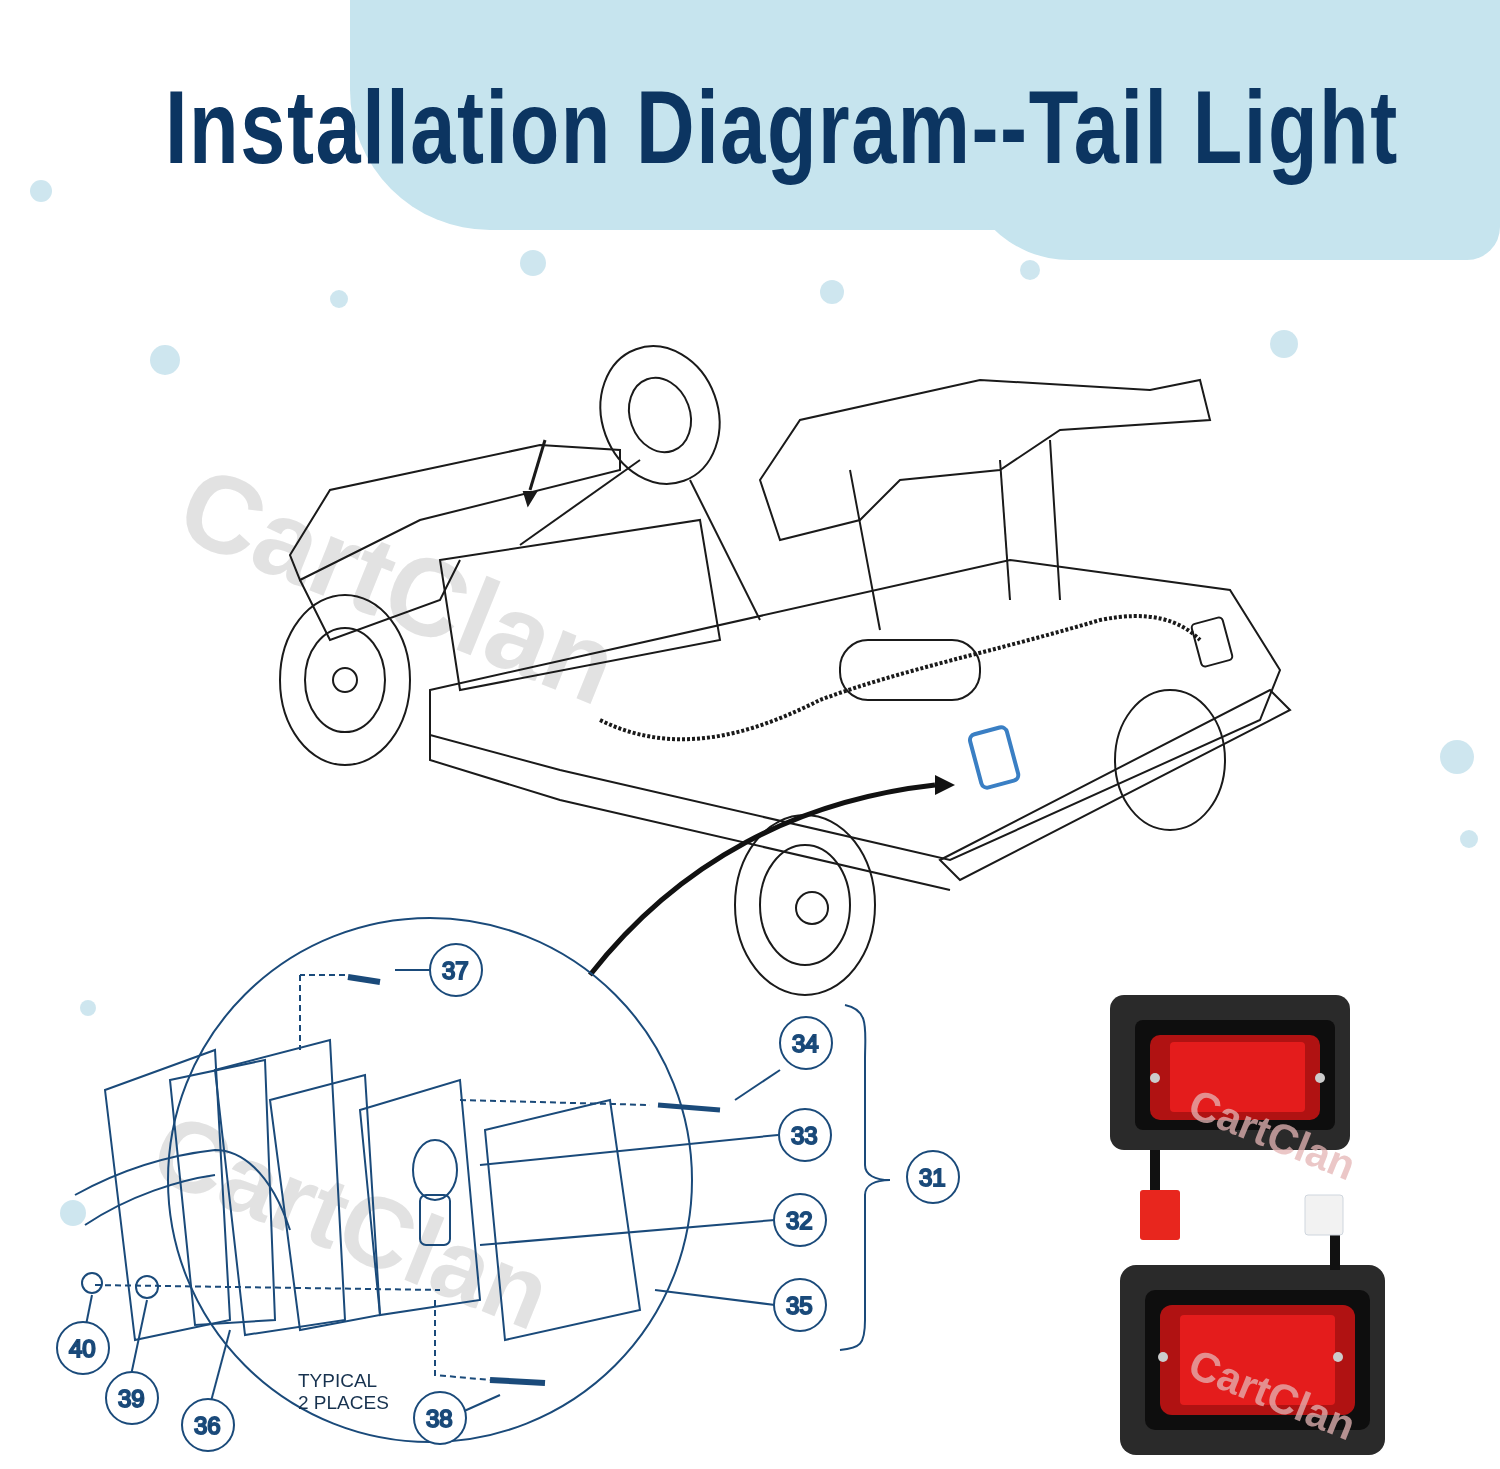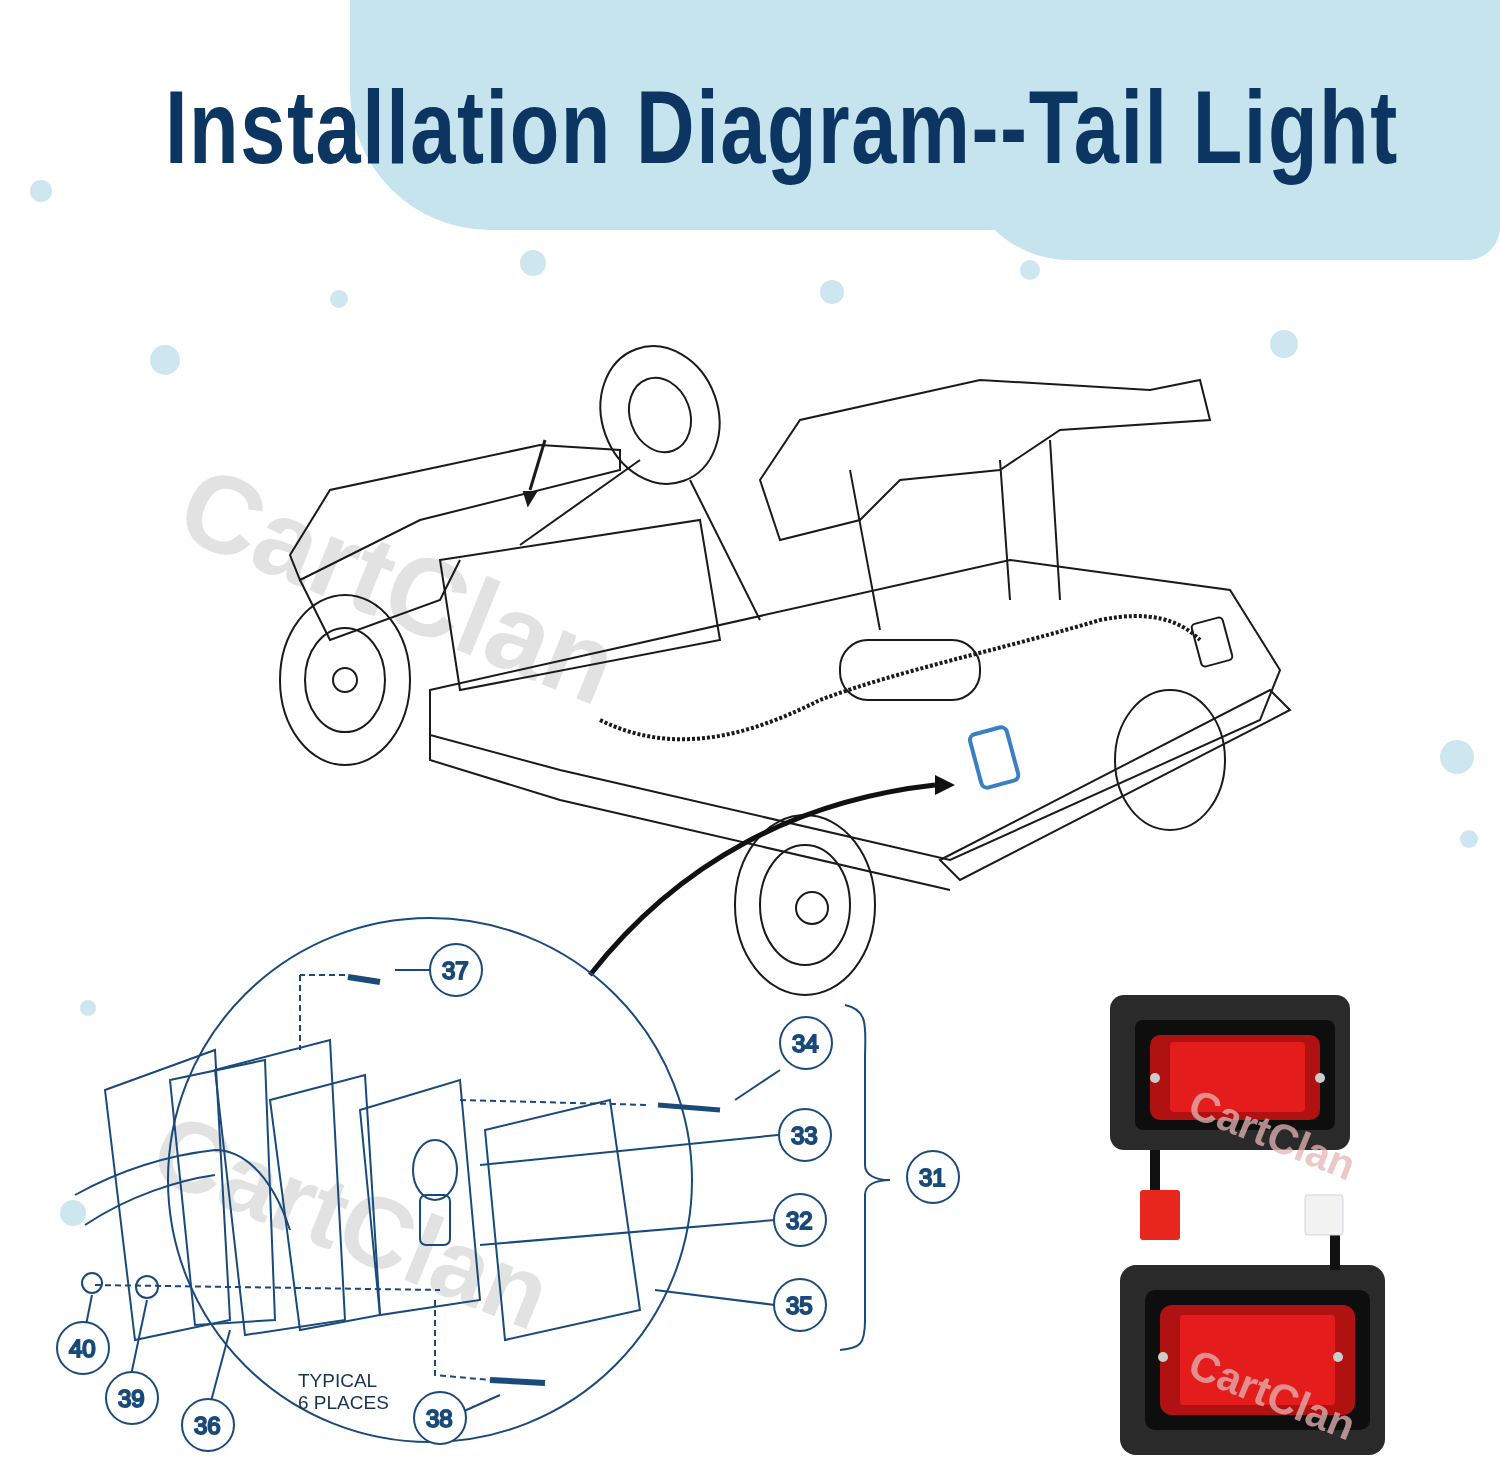--- a/index.html
+++ b/index.html
@@ -167,13 +167,13 @@
     <circle cx="1338" cy="1357" r="5" fill="#ccc"></circle>
     <rect x="1330" y="1230" width="10" height="40" fill="#111"></rect>
     <rect x="1305" y="1195" width="38" height="40" rx="3" fill="#f2f2f2" stroke="#cfd6de"></rect>
   </g>
 </svg>
 
 <div class="watermark" style="left:1200px;top:1080px;font-size:42px;color:#e5b5b5">CartClan</div>
 <div class="watermark" style="left:1200px;top:1340px;font-size:42px;color:#e5b5b5">CartClan</div>
 
 <div class="lbl" style="left:298px;top:1370px">TYPICAL</div>
-<div class="lbl" style="left:298px;top:1392px">6 PLACES</div>
+<div class="lbl" style="left:298px;top:1392px">2 PLACES</div>
 
 </body></html>

